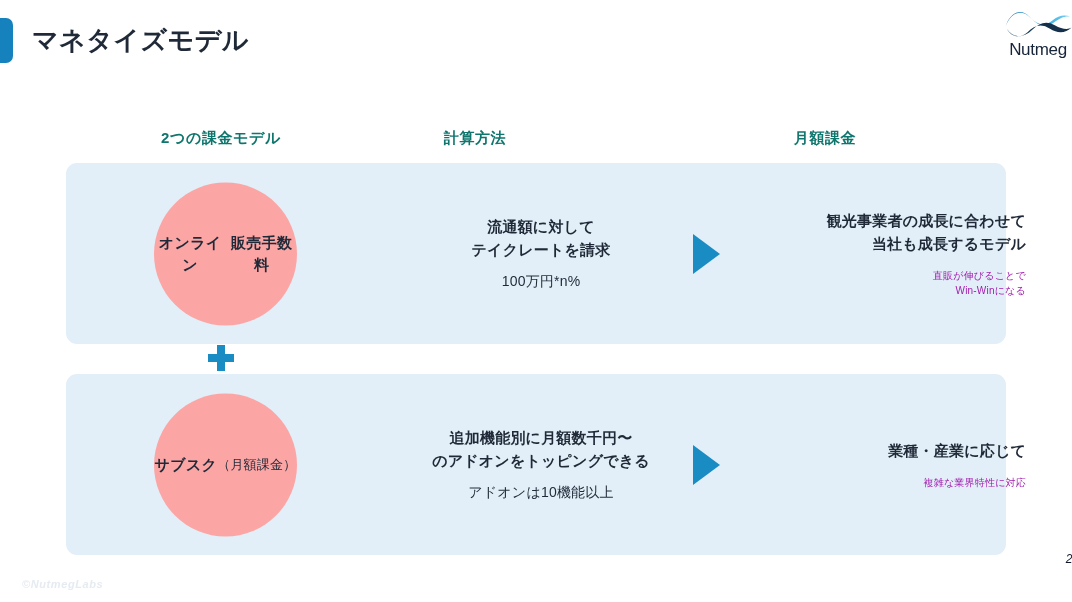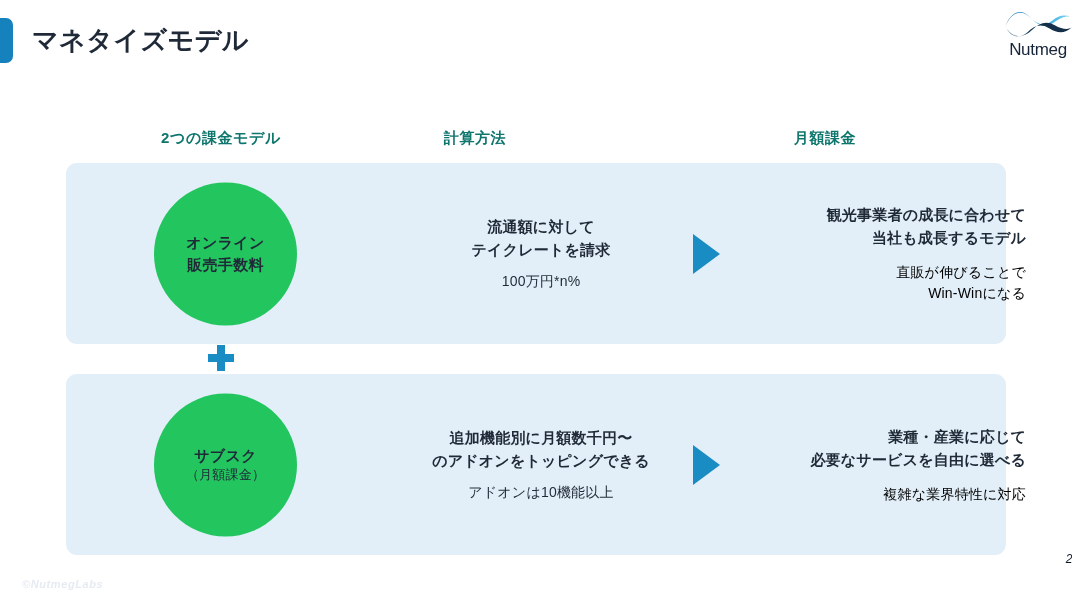--- a/index.html
+++ b/index.html
@@ -103,23 +103,23 @@
 
   
   .circle {
     position: absolute;
     left: 88px;
     top: 50%;
     transform: translateY(-50%);
     width: 143px;
     height: 143px;
     border-radius: 50%;
-    background: #22c55e;
+    background: #fca5a5;
     display: flex;
-    flex-direction: column;
+    flex-direction: row;
     align-items: center;
     justify-content: center;
     text-align: center;
   }
   .circle-main {
     font-size: 15px;
     font-weight: bold;
     color: #1f2937;
     line-height: 1.45;
     letter-spacing: 0.3px;
@@ -181,23 +181,23 @@
   }
   .meaning-main {
     font-size: 15px;
     font-weight: bold;
     color: #1f2937;
     line-height: 1.55;
     letter-spacing: 0.2px;
   }
   .meaning-note {
     margin-top: 13px;
-    font-size: 14px;
+    font-size: 10px;
     font-weight: normal;
-    color: #000000;
+    color: #a21caf;
     line-height: 1.5;
     letter-spacing: 0.2px;
   }
 
   
   .plus {
     position: absolute;
     left: 208px;
     top: 345px;
     width: 26px;
@@ -309,21 +309,20 @@
     <div class="calc">
       <div class="calc-main">追加機能別に月額数千円〜</div>
       <div class="calc-main">のアドオンをトッピングできる</div>
       <div class="calc-note">アドオンは10機能以上</div>
     </div>
 
     <div class="arrow"></div>
 
     <div class="meaning">
       <div class="meaning-main">業種・産業に応じて</div>
-      <div class="meaning-main">必要なサービスを自由に選べる</div>
       <div class="meaning-note">複雑な業界特性に対応</div>
     </div>
   </div>
 
   <div class="footer-copy">©NutmegLabs</div>
   <div class="page-number">23</div>
 
 </div>
 
 </body></html>

